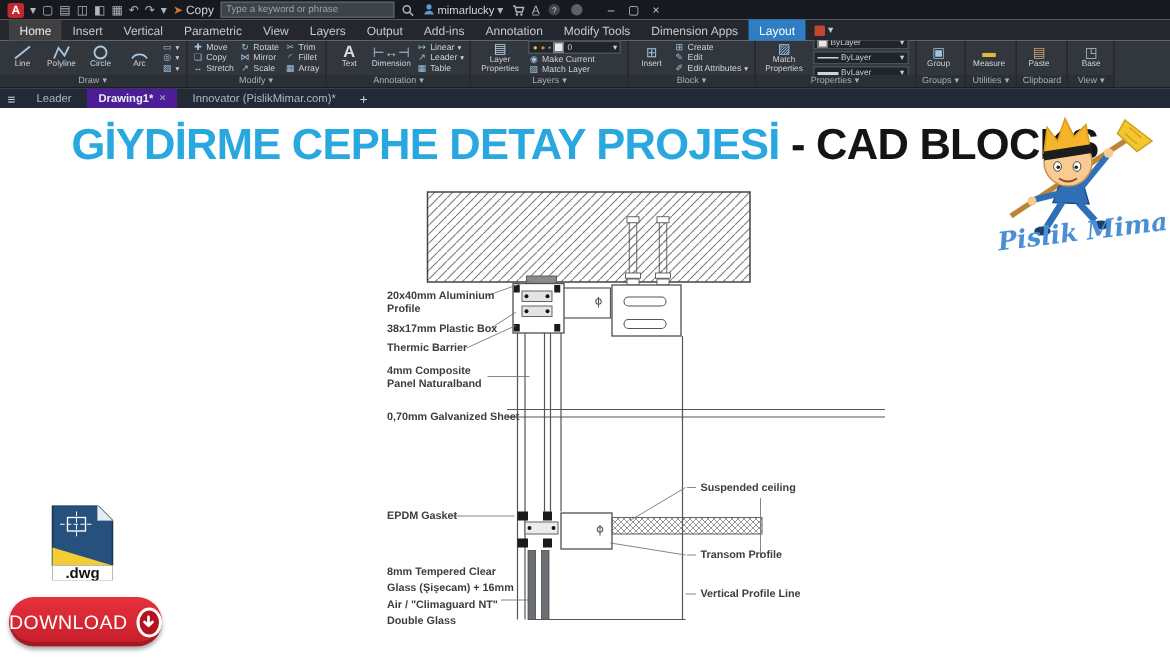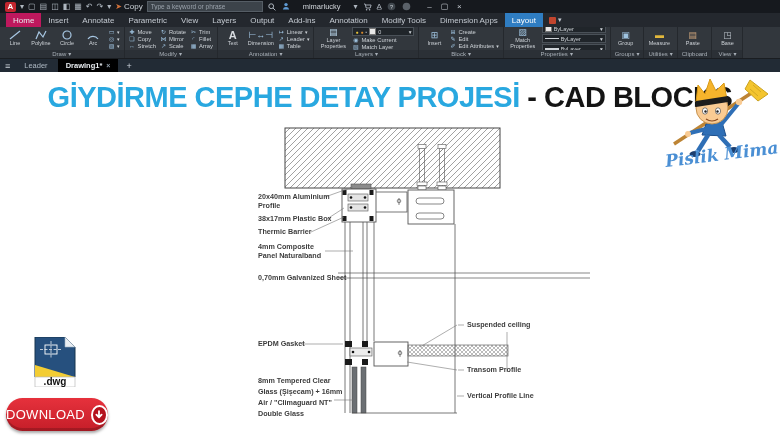--- a/index.html
+++ b/index.html
@@ -12,29 +12,29 @@
   .acad-logo{width:11px;height:10px;background:#c2262e;color:#fff;border-radius:2px;
     font-weight:bold;font-size:8px;line-height:10px;text-align:center;flex:0 0 auto}
   .qa{font-size:8px;color:#aeb6bf;line-height:10px}
   .share{display:flex;gap:2px;align-items:center;color:#cdd3d9}
   .tb-center{flex:1;text-align:center;color:#b9c0c7;font-size:8px;letter-spacing:.2px}
   .doc{color:#d6dbe0;margin-left:8px}
   .search{width:108px;height:9px;background:#3c434a;border:1px solid #555d65;color:#cfd4d9;
     font-size:6.5px;padding:0 3px;font-family:"Liberation Sans",sans-serif}
   .search::placeholder{color:#9aa2ab}
   .tb-ic{display:inline-flex;align-items:center;justify-content:center;width:11px;height:11px}
-  .user{display:flex;gap:13px;font-size:7.5px;color:#d0d5da}
+  .user{display:flex;gap:2px;font-size:7.5px;color:#d0d5da}
   .winbtns{display:flex;gap:0;margin-left:6px}
   .winbtn{width:15px;text-align:center;font-size:8px;color:#c6ccd2;line-height:13px}
 
   
   .rtabs{height:14px;background:#24282e;display:flex;align-items:stretch;padding-left:6px;
     font-size:8px;color:#c4cad1}
   .rtab{padding:2px 7px 0;line-height:12px}
-  .rtab.home{background:#be185d;color:#e8ebee}
+  .rtab.home{background:#404040;color:#e8ebee}
   .rtab.active{background:#2f7dc2;color:#fff}
   .rtab-extra{display:flex;align-items:center;gap:2px;padding:0 6px}
   .red-sq{width:7px;height:7px;background:#c2452e;border-radius:1px}
 
   
   .ribbon{height:31px;background:#32373d;display:flex;color:#ccd1d6;border-bottom:1px solid #1a1d21;overflow:hidden}
   .pnl{display:flex;flex-direction:column;border-right:1px solid #24282d;flex:0 0 auto}
   .pnl-tools{height:23px;display:flex;align-items:center;padding:0 4px;gap:4px}
   .pnl-label{height:8px;background:#2b3036;font-size:6px;text-align:center;color:#a8afb7;
     line-height:8px;padding:0 4px;display:flex;align-items:center;justify-content:center;gap:2px}
@@ -52,21 +52,21 @@
   .swatch{width:5px;height:5px;background:#e8e8e8;border:1px solid #777}
   .ltline{width:14px;height:1px;background:#cfd4d9}
   .ltline.thick{height:2px}
   .drawicon{display:block}
 
   
   .ftabs{height:14px;background:#222b35;display:flex;align-items:center;padding-left:5px;
     font-size:7.5px;color:#aeb9c4;gap:2px}
   .burger{font-size:9px;color:#cdd5dd;margin-right:4px}
   .ftab{padding:2px 8px;display:flex;gap:4px;align-items:center;line-height:10px}
-  .ftab.active{background:#000000;color:#e9edf1;font-weight:bold}
+  .ftab.active{background:#4c1d95;color:#e9edf1;font-weight:bold}
   .ftab .x{font-size:7px;color:#93a0ac}
   .plus{font-size:9px;color:#cdd5dd;padding:0 6px}
 
   
   .canvas{position:absolute;top:72px;left:0;width:780px;height:367px;background:#fff}
   .main-title{position:absolute;top:8px;left:0;width:100%;text-align:center;
     font-size:29px;font-weight:bold;letter-spacing:-.5px;line-height:34px;white-space:nowrap}
   .t-blue{color:#29a8e0}
   .t-black{color:#141414}
 
@@ -141,21 +141,21 @@
     <span class="winbtns">
       <span class="winbtn">–</span>
       <span class="winbtn">▢</span>
       <span class="winbtn">×</span>
     </span>
   </div>
 
   <div class="rtabs">
     <span class="rtab home">Home</span>
     <span class="rtab">Insert</span>
-    <span class="rtab">Annotate</span>
+    <span class="rtab">Vertical</span>
     <span class="rtab">Parametric</span>
     <span class="rtab">View</span>
     <span class="rtab">Layers</span>
     <span class="rtab">Output</span>
     <span class="rtab">Add-ins</span>
     <span class="rtab">Annotation</span>
     <span class="rtab">Modify Tools</span>
     <span class="rtab">Dimension Apps</span>
     <span class="rtab active">Layout</span>
     <span class="rtab-extra">
@@ -443,20 +443,21 @@
 
   </div>
 
   <div class="ftabs">
     <span class="burger">≡</span>
     <span class="ftab">Leader</span>
     <span class="ftab active">
       <span>Drawing1*</span>
       <span class="x">×</span>
     </span>
+    <span class="ftab">Innovator (PislikMimar.com)*</span>
     <span class="plus">+</span>
   </div>
 
   <div class="canvas">
 
     <div class="main-title">
       <span class="t-blue">GİYDİRME CEPHE DETAY PROJESİ</span><span class="t-black"> - CAD BLOCKS</span>
     </div>
 
     <svg class="mascot" viewBox="0 0 118 98">

